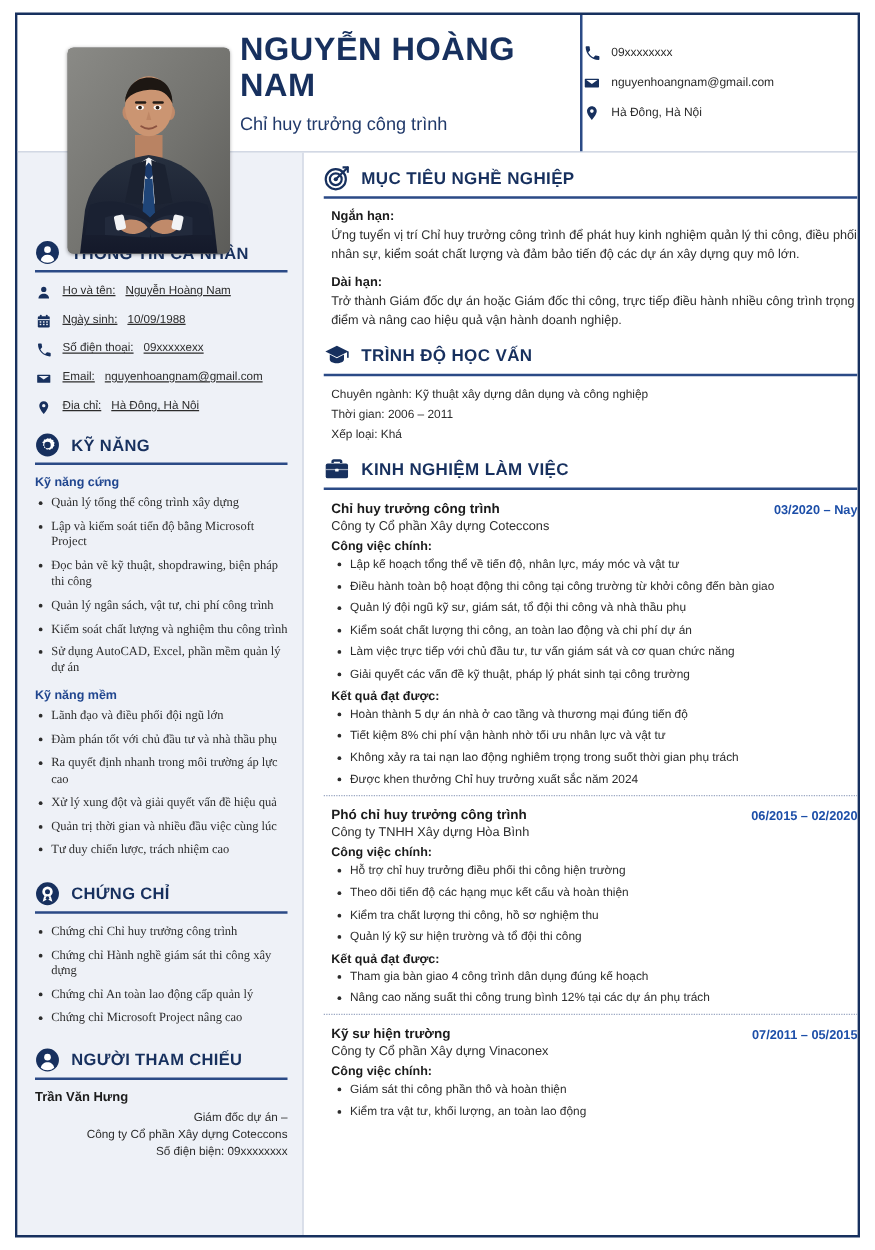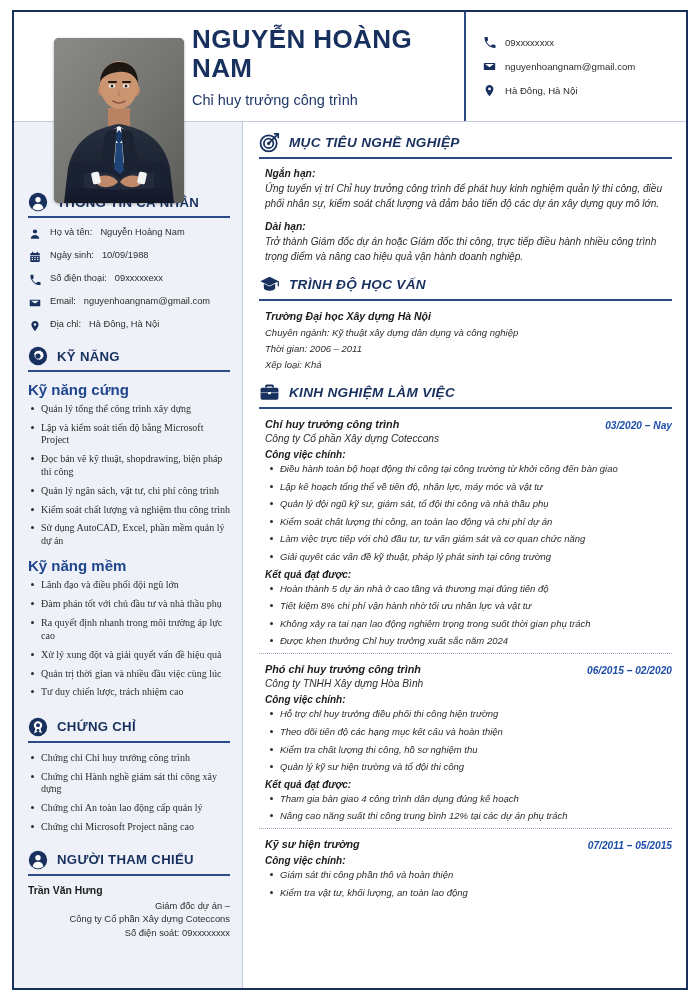--- a/index.html
+++ b/index.html
@@ -62,21 +62,20 @@
 
   .cv-role {
     margin-top: 9px;
     font-size: 14.5px;
     color: #20396a;
   }
 
   .contact-col {
     flex: 0 0 212px;
     border-left: 2px solid #2b4a86;
-    padding-left: 16px;
     margin-right: 10px;
     align-self: stretch;
     display: flex;
     flex-direction: column;
     justify-content: center;
     gap: 11px;
   }
 
   .contact-row {
     display: flex;
@@ -97,22 +96,21 @@
     width: 229px;
     flex: 0 0 229px;
     background: #eef1f7;
     border-right: 1px solid #c3cbdc;
     padding: 8px 12px 0 14px;
   }
 
   .main {
     flex: 1 1 auto;
     background: #ffffff;
-    padding: 6px 14px 0 16px;
-    font-style: italic;
+    padding: 6px 0 0 16px;
   }
 
   
   .photo {
     position: absolute;
     left: 40px;
     top: 26px;
     width: 130px;
     height: 165px;
     border-radius: 5px;
@@ -148,27 +146,28 @@
   }
 
   
   .info-row {
     display: flex;
     align-items: flex-start;
     gap: 8px;
     margin-bottom: 10px;
     font-size: 9.3px;
     color: #2c2c2c;
+    text-decoration: underline;
   }
   .info-row .ic { flex: 0 0 14px; display:flex; align-items:center; justify-content:center; padding-top:1px; }
   .info-label { flex: 0 0 auto; }
   .info-value { flex: 1 1 auto; }
 
   .sub-title {
-    font-size: 15px;
+    font-size: 10px;
     font-weight: bold;
     color: #20468f;
     margin: 3px 0 5px 0;
   }
 
   ul.bul { list-style: none; margin: 0 0 6px 0; padding: 0; }
   ul.bul li {
     position: relative;
     padding-left: 13px;
     margin-bottom: 6.4px;
@@ -474,21 +473,21 @@
                 <circle cx="12" cy="9.3" r="3.2" fill="#ffffff"></circle>
                 <path d="M5.6 19.4c.6-3.4 3.3-5.2 6.4-5.2s5.8 1.8 6.4 5.2c-1.7 1.6-4 2.4-6.4 2.4s-4.7-.8-6.4-2.4z" fill="#ffffff"></path>
               </svg>
             </span>
             <span class="sec-title">NGƯỜI THAM CHIẾU</span>
           </div>
           <div class="sec-rule"></div>
           <div class="ref-name">Trần Văn Hưng</div>
           <div class="ref-line">Giám đốc dự án –</div>
           <div class="ref-line">Công ty Cổ phần Xây dựng Coteccons</div>
-          <div class="ref-line">Số điện soát:  09xxxxxxxx</div>
+          <div class="ref-line">Số điện biện:  09xxxxxxxx</div>
         </div>
 
       </div>
 
       <div class="main">
 
         <div class="sec">
           <div class="sec-head">
             <span>
               <svg width="21" height="21" viewBox="0 0 24 24">
@@ -513,21 +512,20 @@
             <span>
               <svg width="21" height="21" viewBox="0 0 24 24" fill="#17305e">
                 <path d="M12 3L1.5 8.2 12 13.4l10.5-5.2z"></path>
                 <path d="M5.5 11v4.6c0 2 3 3.4 6.5 3.4s6.5-1.4 6.5-3.4V11L12 14.4z"></path>
                 <rect x="21.3" y="8" width="1.5" height="6.2" rx="0.7"></rect>
               </svg>
             </span>
             <span class="sec-title">TRÌNH ĐỘ HỌC VẤN</span>
           </div>
           <div class="sec-rule"></div>
-          <div class="edu-school">Trường Đại học Xây dựng Hà Nội</div>
           <div class="edu-line">Chuyên ngành: Kỹ thuật xây dựng dân dụng và công nghiệp</div>
           <div class="edu-line">Thời gian: 2006 – 2011</div>
           <div class="edu-line">Xếp loại:  Khá</div>
         </div>
 
         <div class="sec" style="margin-top:12px;">
           <div class="sec-head">
             <span>
               <svg width="21" height="21" viewBox="0 0 24 24" fill="#17305e">
                 <path d="M9 2.8h6c1.1 0 2 .9 2 2v1.4h-2.2V5H9.2v1.2H7V4.8c0-1.1.9-2 2-2z"></path>
@@ -541,22 +539,22 @@
           <div class="sec-rule"></div>
 
           <div class="job">
             <div class="job-top">
               <div class="job-title">Chỉ huy trưởng công trình</div>
               <div class="job-date">03/2020 – Nay</div>
             </div>
             <div class="job-company">Công ty Cổ phần Xây dựng Coteccons</div>
             <div class="job-sub">Công việc chính:</div>
             <ul class="jbul">
+              <li>Lập kế hoạch tổng thể về tiến độ, nhân lực, máy móc và vật tư</li>
               <li>Điều hành toàn bộ hoạt động thi công tại công trường từ khởi công đến bàn giao</li>
-              <li>Lập kế hoạch tổng thể về tiến độ, nhân lực, máy móc và vật tư</li>
               <li>Quản lý đội ngũ kỹ sư, giám sát, tổ đội thi công và nhà thầu phụ</li>
               <li>Kiểm soát chất lượng thi công, an toàn lao động và chi phí dự án</li>
               <li>Làm việc trực tiếp với chủ đầu tư, tư vấn giám sát và cơ quan chức năng</li>
               <li>Giải quyết các vấn đề kỹ thuật, pháp lý phát sinh tại công trường</li>
             </ul>
             <div class="job-sub">Kết quả đạt được:</div>
             <ul class="jbul">
               <li>Hoàn thành 5 dự án nhà ở cao tầng và thương mại đúng tiến độ</li>
               <li>Tiết kiệm 8% chi phí vận hành nhờ tối ưu nhân lực và vật tư</li>
               <li>Không xảy ra tai nạn lao động nghiêm trọng trong suốt thời gian phụ trách</li>
@@ -582,20 +580,21 @@
               <li>Tham gia bàn giao 4 công trình dân dụng đúng kế hoạch</li>
               <li>Nâng cao năng suất thi công trung bình 12% tại các dự án phụ trách</li>
             </ul>
           </div>
 
           <div class="job">
             <div class="job-top">
               <div class="job-title">Kỹ sư hiện trường</div>
               <div class="job-date">07/2011 – 05/2015</div>
             </div>
+            <div class="job-company">Công ty Cổ phần Xây dựng Vinaconex</div>
             <div class="job-sub">Công việc chính:</div>
             <ul class="jbul">
               <li>Giám sát thi công phần thô và hoàn thiện</li>
               <li>Kiểm tra vật tư, khối lượng, an toàn lao động</li>
             </ul>
           </div>
 
         </div>
       </div>
 

